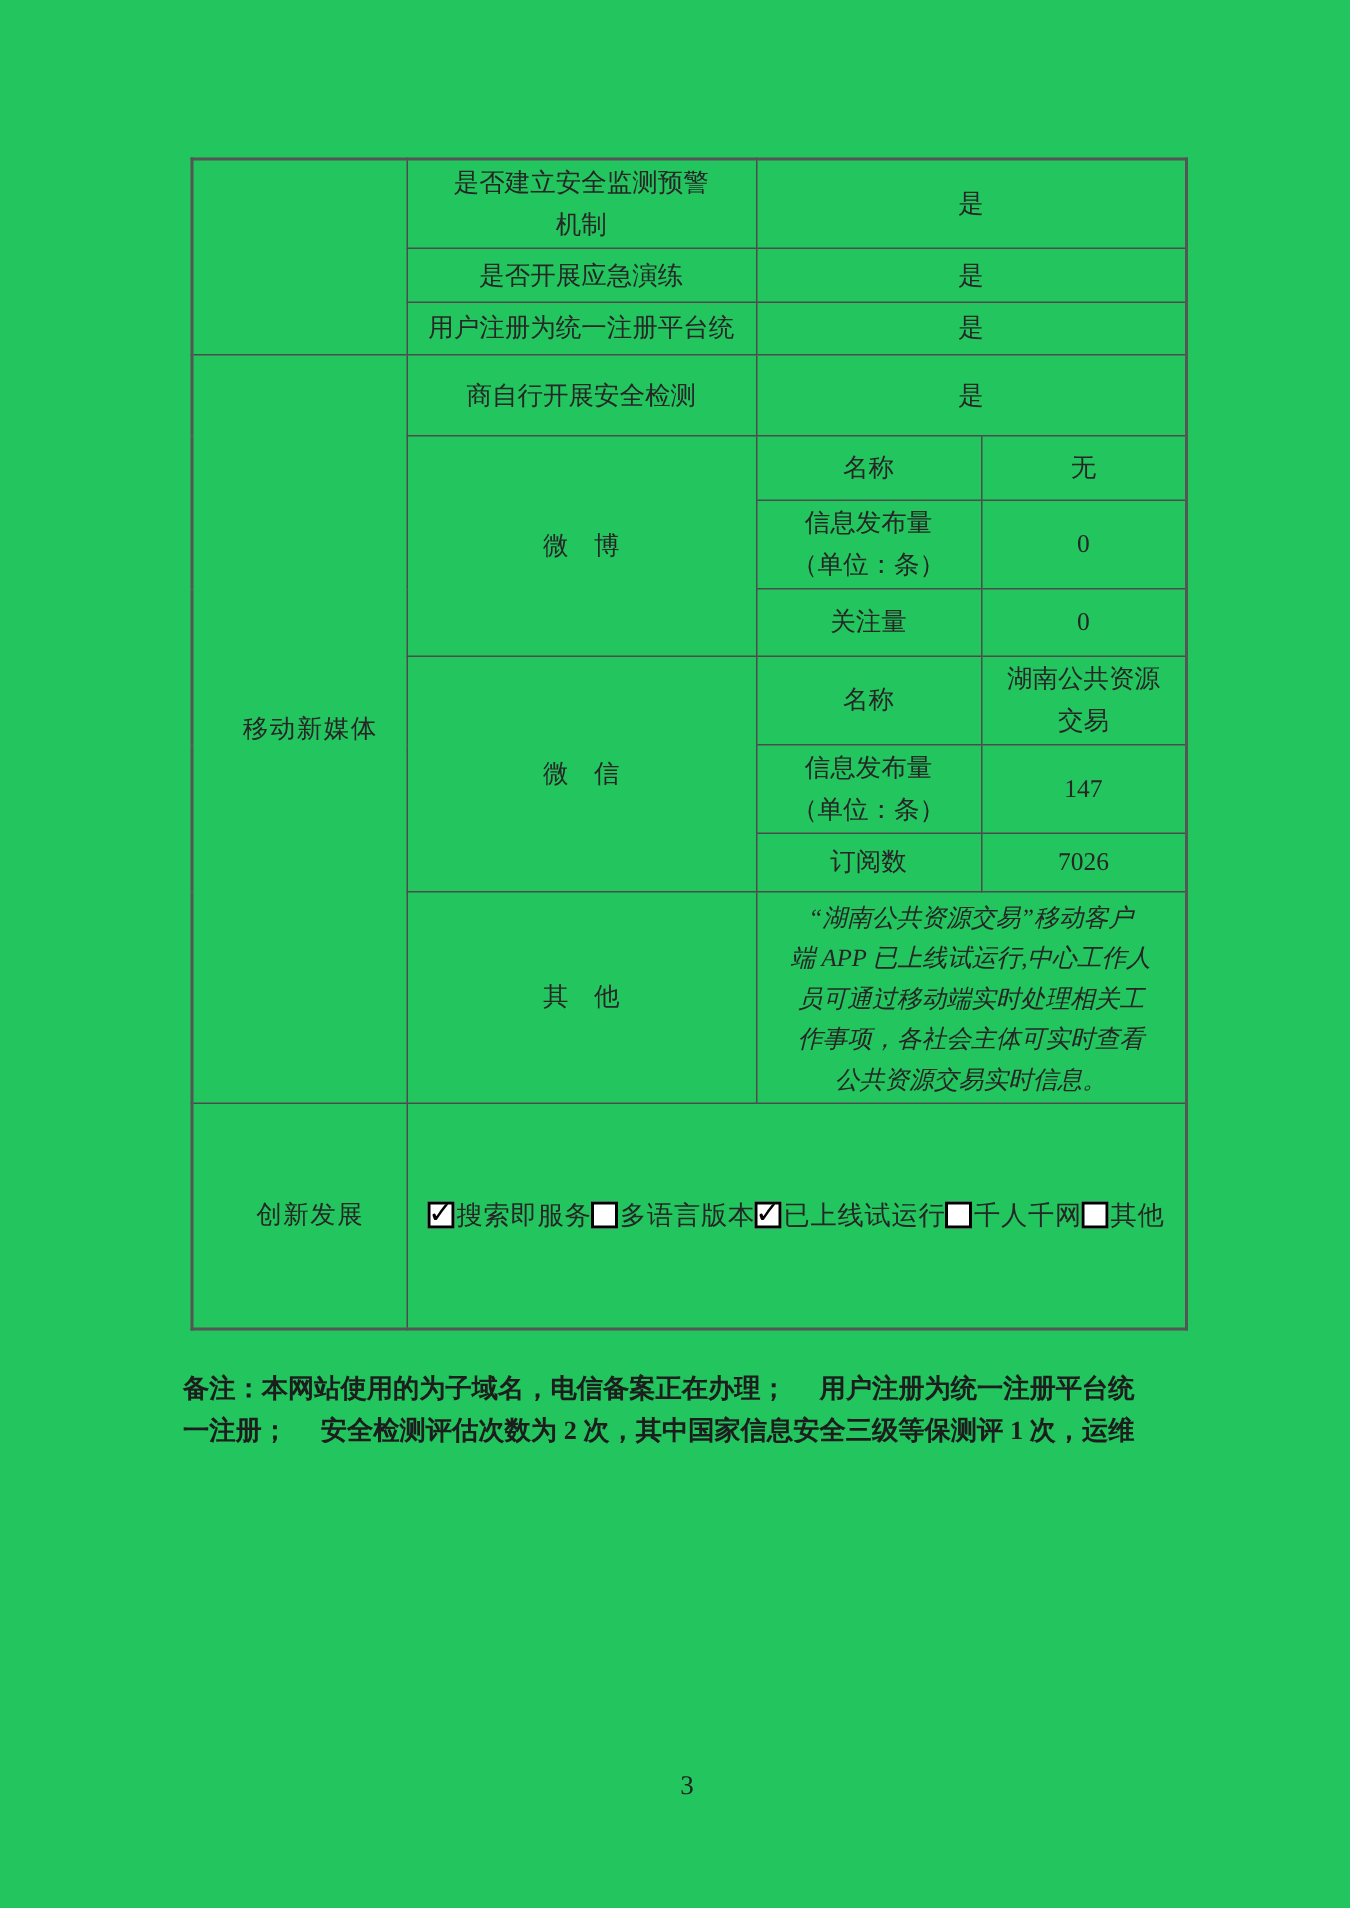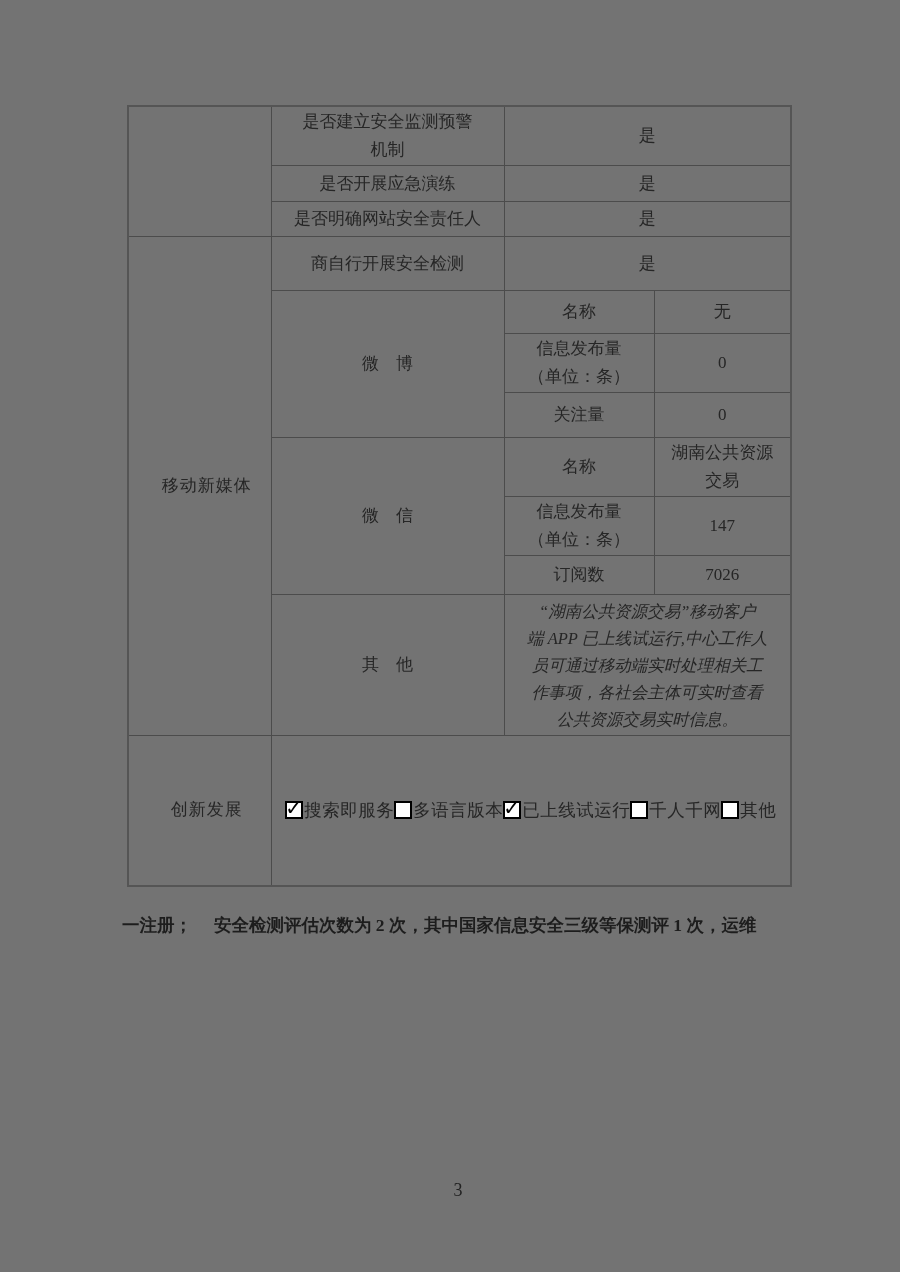--- a/index.html
+++ b/index.html
@@ -1,21 +1,21 @@
 <!DOCTYPE html>
 <html><head>
 <meta charset="utf-8">
 <style>
   html,body{margin:0;padding:0;}
   body{
     width:900px;height:1272px;background:#ffffff;
     font-family:"Liberation Serif","DejaVu Serif",serif;
     color:#262626;
   }
-  .page{position:relative;width:900px;height:1272px;background:#737373;overflow:hidden;}
+  .page{position:relative;width:900px;height:1272px;background:#22c55e;overflow:hidden;}
 
   table.report{
     position:absolute;left:127px;top:105px;
     width:663px;border-collapse:collapse;table-layout:fixed;
     border:2px solid #555;
   }
   td{
     border:1px solid #4c4c4c;
     text-align:center;vertical-align:middle;
     font-size:17px;line-height:28px;
@@ -66,21 +66,21 @@
         <td class="c1" rowspan="3"></td>
         <td>是否建立安全监测预警
 机制</td>
         <td colspan="2">是</td>
       </tr>
       <tr style="height:36px">
         <td>是否开展应急演练</td>
         <td colspan="2">是</td>
       </tr>
       <tr style="height:35px">
-        <td>是否明确网站安全责任人</td>
+        <td>用户注册为统一注册平台统</td>
         <td colspan="2">是</td>
       </tr>
 
       <tr style="height:54px">
         <td class="c1" rowspan="8">移动新媒体</td>
         <td>商自行开展安全检测</td>
         <td colspan="2">是</td>
       </tr>
 
       <tr style="height:43px">
@@ -126,18 +126,19 @@
       <tr style="height:150px">
         <td class="c1">创新发展</td>
         <td colspan="3">
           <div class="cb-line" id="cb-line"><span><span class="cb-box checked"></span><span>搜索即服务</span></span><span><span class="cb-box"></span><span>多语言版本</span></span><span><span class="cb-box checked"></span><span>已上线试运行</span></span><span><span class="cb-box"></span><span>千人千网</span></span><span><span class="cb-box"></span><span>其他</span></span></div>
         </td>
       </tr>
     </tbody>
   </table>
 
   <div class="remark">
+    <div>备注：本网站使用的为子域名，电信备案正在办理；　 用户注册为统一注册平台统</div>
     <div>一注册；　 安全检测评估次数为 2 次，其中国家信息安全三级等保测评 1 次，运维</div>
   </div>
 
   <div class="footer">3</div>
 
 </div>
 
 </body></html>

